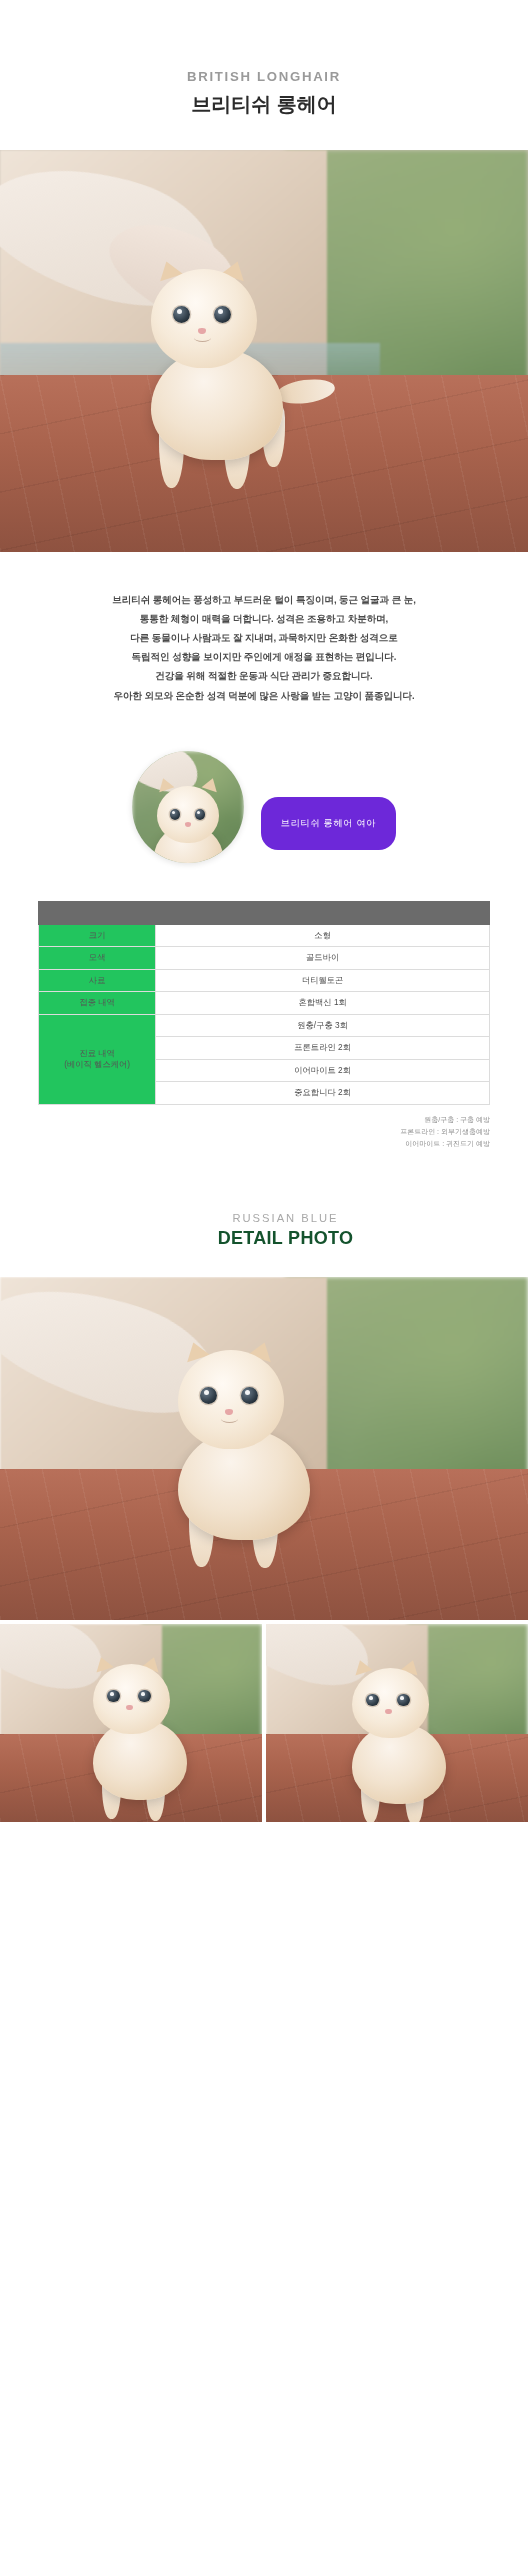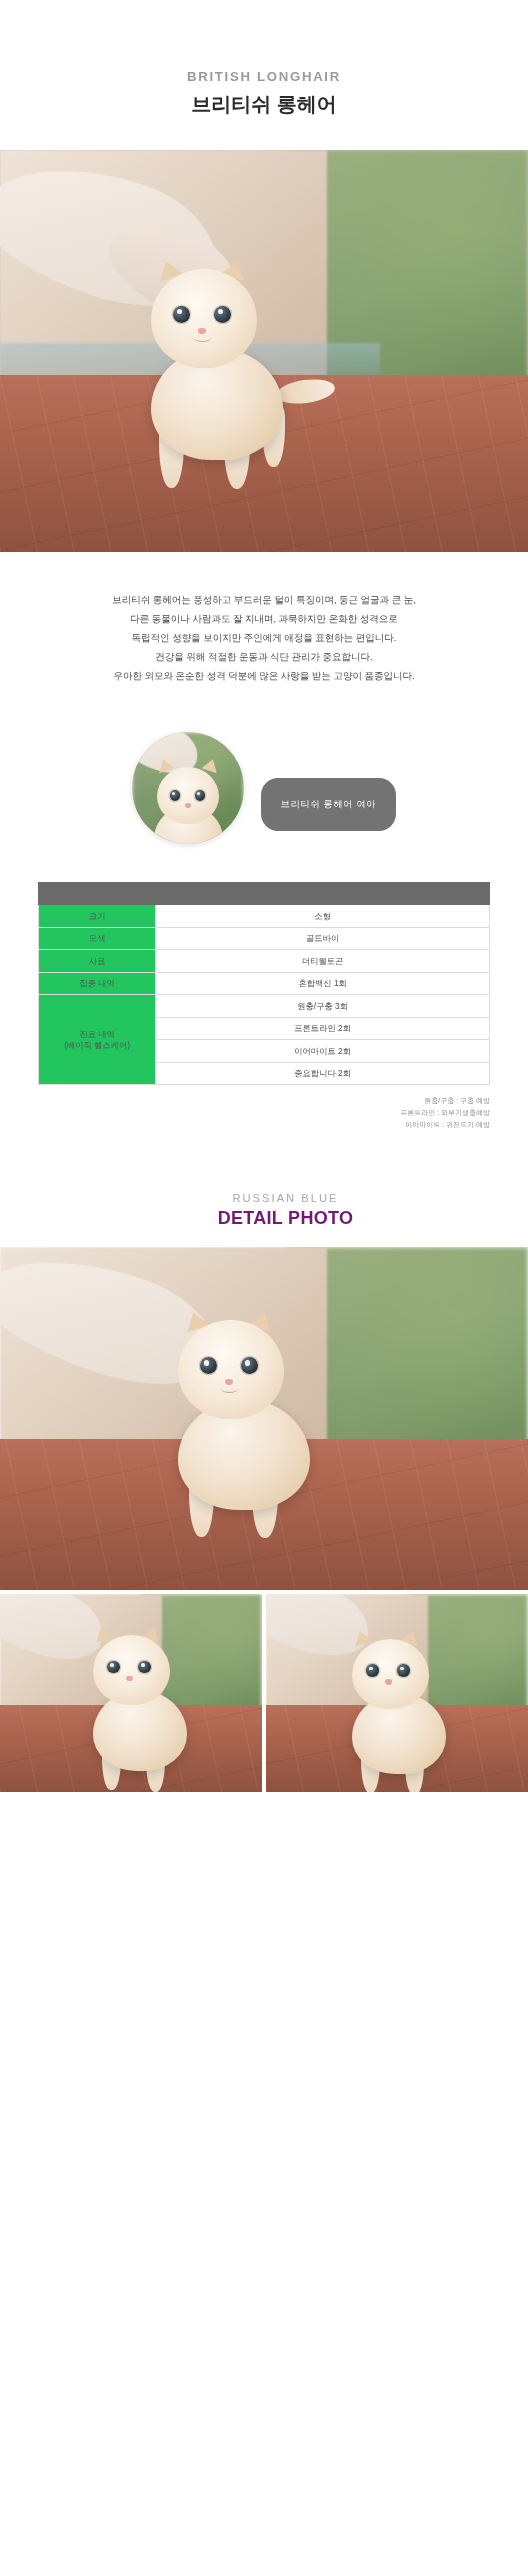--- a/index.html
+++ b/index.html
@@ -154,40 +154,40 @@
 
   
   .desc {
     padding: 38px 40px 34px;
     text-align: center;
     font-size: 9.6px;
     line-height: 2.0;
     color: #4a4a4a;
     letter-spacing: -0.1px;
   }
-  .desc p { margin: 0; }
+  .desc p { margin: 0; font-weight: bold; }
 
   
   .profile {
     padding: 12px 0 26.4px;
     display: flex;
     align-items: center;
     justify-content: center;
     gap: 17px;
   }
   .avatar {
     width: 112px; height: 112px;
     border-radius: 50%;
     overflow: hidden;
     position: relative;
     flex: 0 0 auto;
     box-shadow: 0 1.3px 6.6px rgba(0,0,0,.12);
   }
   .name-pill {
-    background: #737373;
+    background: #6d28d9;
     color: #ffffff;
     border-radius: 17px;
     padding: 20px 20px;
     font-size: 9.2px;
     letter-spacing: 0.7px;
     white-space: nowrap;
     margin-top: 34px;
   }
 
   
@@ -218,35 +218,35 @@
   .table-notes {
     padding: 9.2px 38px 0;
     text-align: right;
     font-size: 7px;
     line-height: 1.75;
     color: #8d8d8d;
   }
 
   
   .detail-head {
-    padding: 61px 0 18px;
+    padding: 61px 0 28px;
     text-align: center;
     margin-left: 43px;
   }
   .detail-head .eyebrow {
     font-size: 11.2px;
     letter-spacing: 2px;
     color: #a8a8a8;
     margin-bottom: 4px;
   }
   .detail-head .title {
     font-size: 18px;
     font-weight: bold;
     letter-spacing: 0.3px;
-    color: #701a75;
+    color: #14532d;
   }
 
   
   .detail-big { width: 528px; height: 343px; position: relative; overflow: hidden; }
   .detail-grid {
     display: flex;
     gap: 4px;
     padding: 4px 0 0;
   }
   .detail-grid .cell {
@@ -285,20 +285,21 @@
         <div class="eye" style="left:48px; top:57px; width:17px; height:17px;"></div>
         <div class="eye" style="left:89px; top:57px; width:17px; height:17px;"></div>
         <div class="nose" style="left:73px; top:79px;"></div>
         <div class="mouth" style="left:69px; top:85px;"></div>
       </div>
     </div>
   </div>
 
   <div class="desc">
     <p>브리티쉬 롱헤어는 풍성하고 부드러운 털이 특징이며, 둥근 얼굴과 큰 눈,</p>
+    <p>통통한 체형이 매력을 더합니다. 성격은 조용하고 차분하며,</p>
     <p>다른 동물이나 사람과도 잘 지내며, 과묵하지만 온화한 성격으로</p>
     <p>독립적인 성향을 보이지만 주인에게 애정을 표현하는 편입니다.</p>
     <p>건강을 위해 적절한 운동과 식단 관리가 중요합니다.</p>
     <p>우아한 외모와 온순한 성격 덕분에 많은 사랑을 받는 고양이 품종입니다.</p>
   </div>
 
   <div class="profile">
     <div class="avatar">
       <div class="photo">
         <div class="bg-green" style="width:100%; left:0;"></div>

